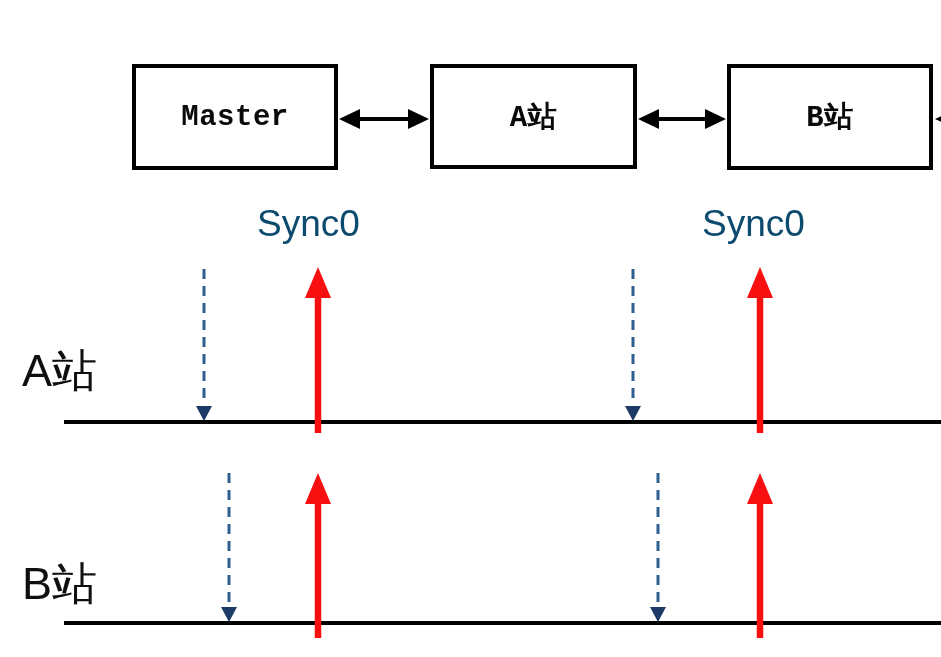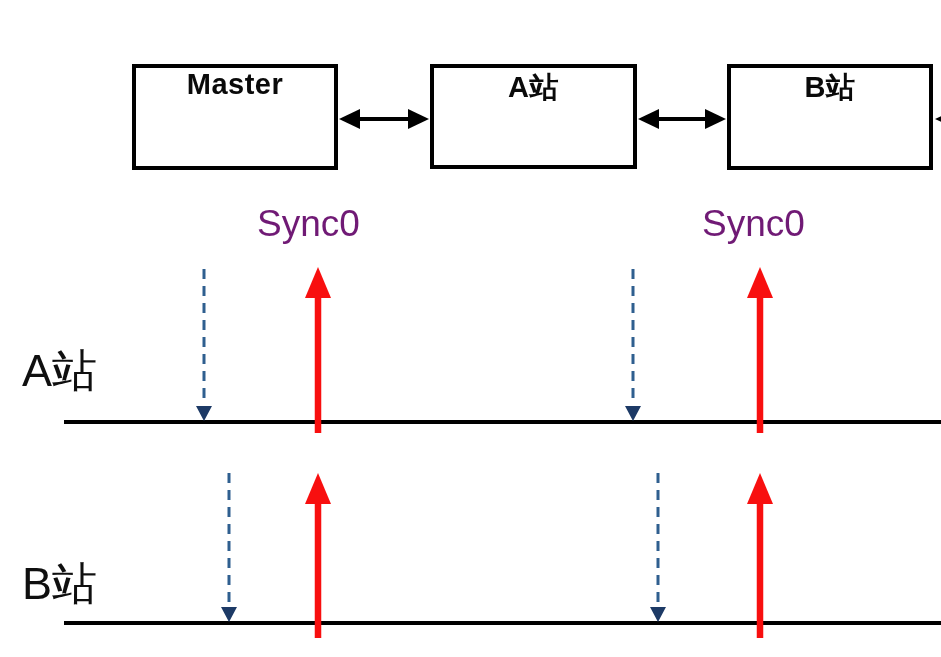--- a/index.html
+++ b/index.html
@@ -4,24 +4,24 @@
 <style>
   html,body { margin:0; padding:0; background:#fff; }
   .canvas {
     position:relative; width:941px; height:657px; overflow:hidden;
     background:var(--background,#ffffff);
     font-family:"Liberation Sans", sans-serif;
   }
   .node {
     position:absolute; box-sizing:border-box;
     border:4px solid var(--line,#000); background:#fff;
-    display:flex; align-items:flex-start; justify-content:center;
+    display:flex; align-items:center; justify-content:center;font-family:Liberation Mono, monospace;
   }
   .node-label { font-weight:bold; font-size:29px; color:#0a0a0a; letter-spacing:0.5px; }
-  .sync-label { position:absolute; font-size:37px; color:#701a75; }
+  .sync-label { position:absolute; font-size:37px; color:#0c4a6e; }
   .row-label  { position:absolute; font-size:45px; color:#0f0f0f; }
   .watermark  {
     position:absolute; font-size:29px; font-weight:bold; color:#ffffff;
     -webkit-text-stroke:1.3px #9a9a9a;
     text-shadow:0 0 2px rgba(130,130,130,0.9);
     white-space:nowrap;
   }
   svg.overlay { position:absolute; left:0; top:0; width:941px; height:657px; }
   .blk-line   { stroke:var(--line,#000); stroke-width:4; fill:none; }
   .blk-head   { fill:var(--line,#000); stroke:none; }

